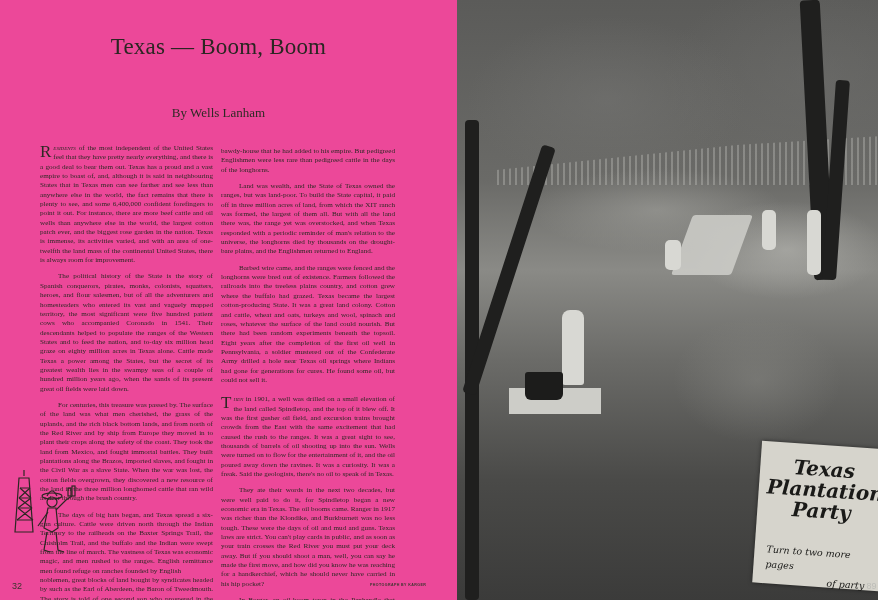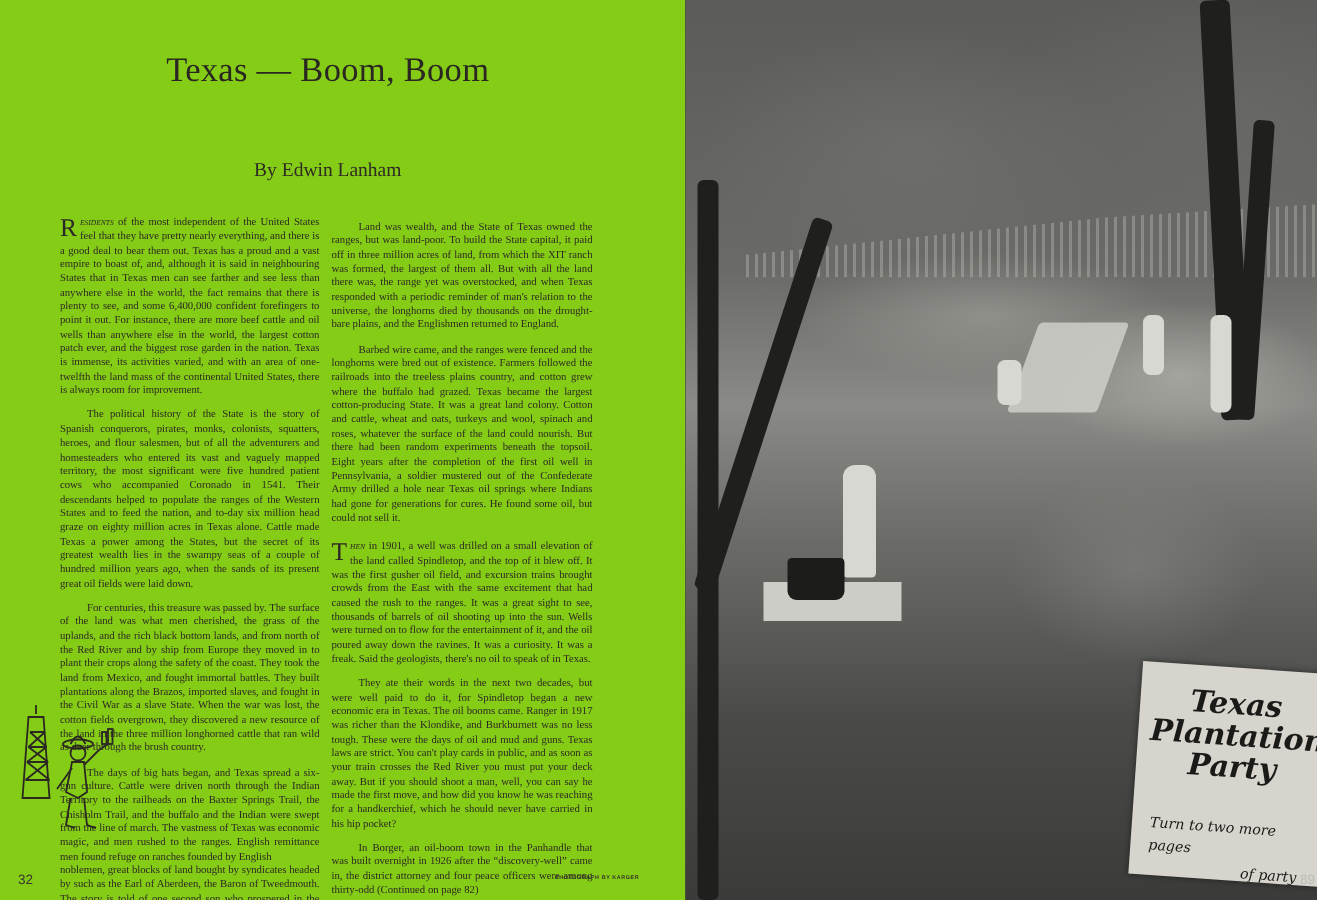--- a/index.html
+++ b/index.html
@@ -1,18 +1,18 @@
 <!DOCTYPE html>
 <html><head>
 <meta charset="utf-8">
 <style>
   html,body{margin:0;padding:0;}
   body{width:878px;height:600px;overflow:hidden;background:#2a2a2a;position:relative;font-family:"Liberation Serif","DejaVu Serif",serif;}
   .spread{position:absolute;left:0;top:0;width:878px;height:600px;display:flex;}
-  .page-left{position:relative;width:437px;height:600px;background:#84cc16;color:#2b2722;overflow:hidden;padding-left:39px;}
+  .page-left{position:relative;width:437px;height:600px;background:#ec4899;color:#2b2722;overflow:hidden;padding-left:39px;}
   .page-right{position:relative;width:441px;height:600px;background:#3a3a3a;overflow:hidden;}
   .title{position:absolute;left:0;width:437px;top:34px;text-align:center;font-size:23px;color:#2a2622;letter-spacing:0.2px;}
   .subtitle{position:absolute;left:60px;width:317px;top:66px;text-align:center;font-size:13.4px;line-height:17px;color:#2e2a24;}
   .byline{position:absolute;left:0;width:437px;top:105px;text-align:center;font-size:13px;color:#2e2a24;}
   .col{position:absolute;font-size:7.15px;line-height:9.35px;text-align:justify;color:#2d2924;}
   .col p{margin:0 0 7px 0;text-indent:18px;}
   .col p.noindent{text-indent:0;}
   .col1{left:40px;top:144px;width:173px;}
   .col2{left:221px;top:147px;width:174px;}
   .dropcap{font-size:17px;line-height:14px;float:left;margin:1px 2px 0 0;}
@@ -45,31 +45,32 @@
   .sign-sub .l2{text-align:right;padding-right:8px;}
   .pagenum-right{position:absolute;left:410px;top:581px;font-size:9px;color:#bdbdb8;font-family:"Liberation Sans",sans-serif;}
 </style>
 </head>
 <body>
 
 <div class="spread">
 
   <div class="page-left">
     <div class="title">Texas — Boom, Boom</div>
-    <div class="byline">By Edwin Lanham</div>
+    <div class="byline">By Wells Lanham</div>
 
     <div class="col col1">
       <p class="noindent"><span class="dropcap">R</span><span class="smallcaps">esidents</span><span> of the most independent of the United States feel that they have pretty nearly everything, and there is a good deal to bear them out. Texas has a proud and a vast empire to boast of, and, although it is said in neighbouring States that in Texas men can see farther and see less than anywhere else in the world, the fact remains that there is plenty to see, and some 6,400,000 confident forefingers to point it out. For instance, there are more beef cattle and oil wells than anywhere else in the world, the largest cotton patch ever, and the biggest rose garden in the nation. Texas is immense, its activities varied, and with an area of one-twelfth the land mass of the continental United States, there is always room for improvement.</span></p>
       <p>The political history of the State is the story of Spanish conquerors, pirates, monks, colonists, squatters, heroes, and flour salesmen, but of all the adventurers and homesteaders who entered its vast and vaguely mapped territory, the most significant were five hundred patient cows who accompanied Coronado in 1541. Their descendants helped to populate the ranges of the Western States and to feed the nation, and to-day six million head graze on eighty million acres in Texas alone. Cattle made Texas a power among the States, but the secret of its greatest wealth lies in the swampy seas of a couple of hundred million years ago, when the sands of its present great oil fields were laid down.</p>
       <p>For centuries, this treasure was passed by. The surface of the land was what men cherished, the grass of the uplands, and the rich black bottom lands, and from north of the Red River and by ship from Europe they moved in to plant their crops along the safety of the coast. They took the land from Mexico, and fought immortal battles. They built plantations along the Brazos, imported slaves, and fought in the Civil War as a slave State. When the war was lost, the cotton fields overgrown, they discovered a new resource of the land in the three million longhorned cattle that ran wild as deer through the brush country.</p>
       <p style="margin-bottom:0">The days of big hats began, and Texas spread a six-gun culture. Cattle were driven north through the Indian Territory to the railheads on the Baxter Springs Trail, the Chisholm Trail, and the buffalo and the Indian were swept from the line of march. The vastness of Texas was economic magic, and men rushed to the ranges. English remittance men found refuge on ranches founded by English</p>
       <p class="noindent indented-block">noblemen, great blocks of land bought by syndicates headed by such as the Earl of Aberdeen, the Baron of Tweedmouth. The story is told of one second son who prospered in the days of the cattle boom and, when told that he had fallen heir to the title, died of a heart attack, they said, in a</p>
     </div>
 
     <div class="col col2">
+      <p class="noindent">bawdy-house that he had added to his empire. But pedigreed Englishmen were less rare than pedigreed cattle in the days of the longhorns.</p>
       <p>Land was wealth, and the State of Texas owned the ranges, but was land-poor. To build the State capital, it paid off in three million acres of land, from which the XIT ranch was formed, the largest of them all. But with all the land there was, the range yet was overstocked, and when Texas responded with a periodic reminder of man's relation to the universe, the longhorns died by thousands on the drought-bare plains, and the Englishmen returned to England.</p>
       <p>Barbed wire came, and the ranges were fenced and the longhorns were bred out of existence. Farmers followed the railroads into the treeless plains country, and cotton grew where the buffalo had grazed. Texas became the largest cotton-producing State. It was a great land colony. Cotton and cattle, wheat and oats, turkeys and wool, spinach and roses, whatever the surface of the land could nourish. But there had been random experiments beneath the topsoil. Eight years after the completion of the first oil well in Pennsylvania, a soldier mustered out of the Confederate Army drilled a hole near Texas oil springs where Indians had gone for generations for cures. He found some oil, but could not sell it.</p>
       <p class="noindent" style="margin-top:10px"><span class="dropcap">T</span><span class="smallcaps">hen</span><span> in 1901, a well was drilled on a small elevation of the land called Spindletop, and the top of it blew off. It was the first gusher oil field, and excursion trains brought crowds from the East with the same excitement that had caused the rush to the ranges. It was a great sight to see, thousands of barrels of oil shooting up into the sun. Wells were turned on to flow for the entertainment of it, and the oil poured away down the ravines. It was a curiosity. It was a freak. Said the geologists, there's no oil to speak of in Texas.</span></p>
       <p>They ate their words in the next two decades, but were well paid to do it, for Spindletop began a new economic era in Texas. The oil booms came. Ranger in 1917 was richer than the Klondike, and Burkburnett was no less tough. These were the days of oil and mud and guns. Texas laws are strict. You can't play cards in public, and as soon as your train crosses the Red River you must put your deck away. But if you should shoot a man, well, you can say he made the first move, and how did you know he was reaching for a handkerchief, which he should never have carried in his hip pocket?</p>
       <p>In Borger, an oil-boom town in the Panhandle that was built overnight in 1926 after the “discovery-well” came in, the district attorney and four peace officers were among thirty-odd (Continued on page 82)</p>
     </div>
 
     <svg class="illustration" viewBox="0 0 70 92">
       <g stroke="#2b2722" stroke-width="1.2" fill="none">
         <line x1="10" y1="4" x2="10" y2="10"></line>

